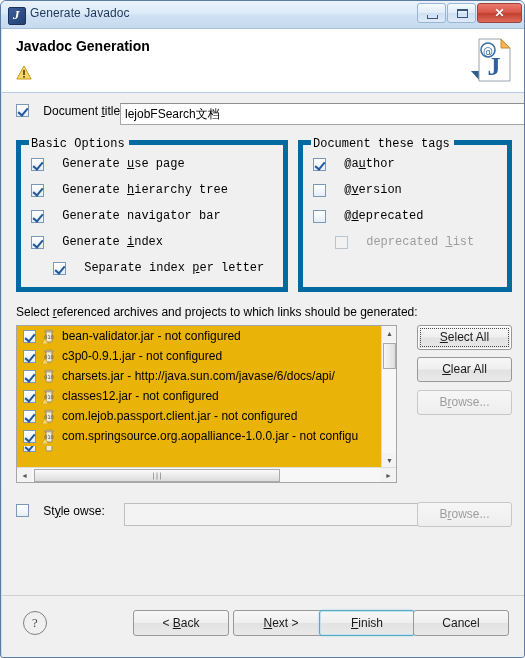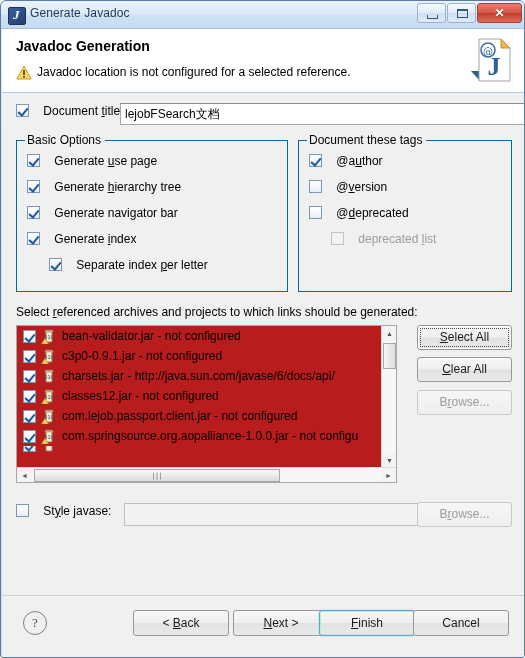--- a/index.html
+++ b/index.html
@@ -207,22 +207,23 @@
   }
   .doctitle-input {
     left: 104px; top: 0px;
     width: 448px; height: 22px;
   }
 
   
   .group {
     position: absolute;
     box-sizing: border-box;
-    border: 1px solid #0369a1;
+    border: 5px solid #0369a1;
     background: transparent;
+    font-family: Liberation Mono, monospace;
   }
   .group > .glabel {
     position: absolute;
     left: 8px; top: -8px;
     background: #f0f0f0;
     padding: 0 4px 0 2px;
     font-size: 12px;
     color: #000;
   }
   #group-basic { left: 14px; top: 47px; width: 272px; height: 152px; }
@@ -235,21 +236,21 @@
     left: 14px; top: 212px;
     font-size: 12px;
   }
 
   .listbox {
     position: absolute;
     left: 14px; top: 232px;
     width: 381px; height: 158px;
     box-sizing: border-box;
     border: 1px solid #a6a6a6;
-    background: #b91c1c;
+    background: #eab308;
     overflow: hidden;
   }
   .listviewport {
     position: absolute;
     left: 0; top: 0;
     width: 366px; height: 142px;
     overflow: hidden;
   }
   .litem {
     position: relative;
@@ -428,21 +429,20 @@
 
   <div class="header">
     <div class="header-title">Javadoc Generation</div>
     <div class="warn-icon">
       <svg width="16" height="15" viewBox="0 0 16 15">
         <polygon points="8,1 15.2,14 0.8,14" fill="#f6d66b" stroke="#c79b18" stroke-width="1" stroke-linejoin="round"></polygon>
         <rect x="7.2" y="5" width="1.6" height="5" fill="#4a3a06"></rect>
         <rect x="7.2" y="11" width="1.6" height="1.7" fill="#4a3a06"></rect>
       </svg>
     </div>
-    <div class="header-msg">Javadoc location is not configured for a selected reference.</div>
     <div class="jdoc-icon">
       <svg width="42" height="48" viewBox="0 0 42 48">
         <polygon points="0,34 9,34 9,44" fill="#2e5d91"></polygon>
         <path d="M8 2 L30 2 L39 11 L39 44 L8 44 Z" fill="#ffffff" stroke="#9aa4ad" stroke-width="1"></path>
         <path d="M30 2 L39 11 L30 11 Z" fill="#f0b65a" stroke="#c68b2d" stroke-width="1"></path>
         <circle cx="17" cy="13" r="7" fill="none" stroke="#3b6ea5" stroke-width="1.6"></circle>
         <text x="17" y="17.5" font-family="DejaVu Sans, sans-serif" font-size="10" fill="#3b6ea5" text-anchor="middle">@</text>
         <text x="23" y="38" font-family="Liberation Serif, serif" font-size="26" font-weight="bold" fill="#2f5f9e" text-anchor="middle">J</text>
       </svg>
     </div>
@@ -623,21 +623,21 @@
     </div>
     <div class="btn" id="btn-clear-all">
       <span class="inner" style="line-height:23px;"><u class="mn">C</u><span>lear All</span></span>
     </div>
     <div class="btn disabled" id="btn-browse-list">
       <span class="inner" style="line-height:23px;"><span>B</span><u class="mn">r</u><span>owse...</span></span>
     </div>
 
     <div class="row-style">
       <span class="cb"></span>
-      <span class="cb-label"><span>St</span><u class="mn">y</u><span>le javase:</span></span>
+      <span class="cb-label"><span>St</span><u class="mn">y</u><span>le owse:</span></span>
       <input class="input style-input" type="text" disabled="" value="" style="">
     </div>
     <div class="btn disabled" id="btn-browse-style">
       <span class="inner" style="line-height:23px;"><span>B</span><u class="mn">r</u><span>owse...</span></span>
     </div>
 
   </div>
 
   <div class="footer">
     <div class="help-btn">?</div>

